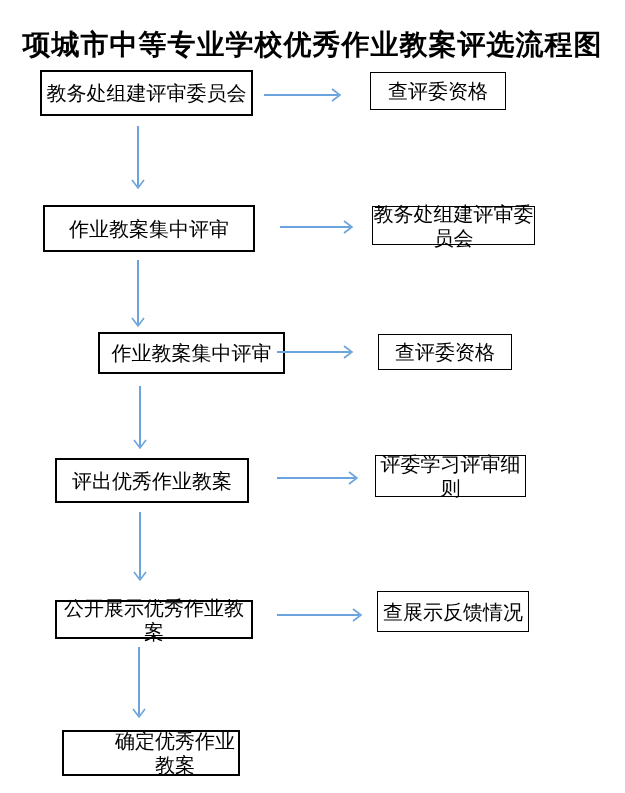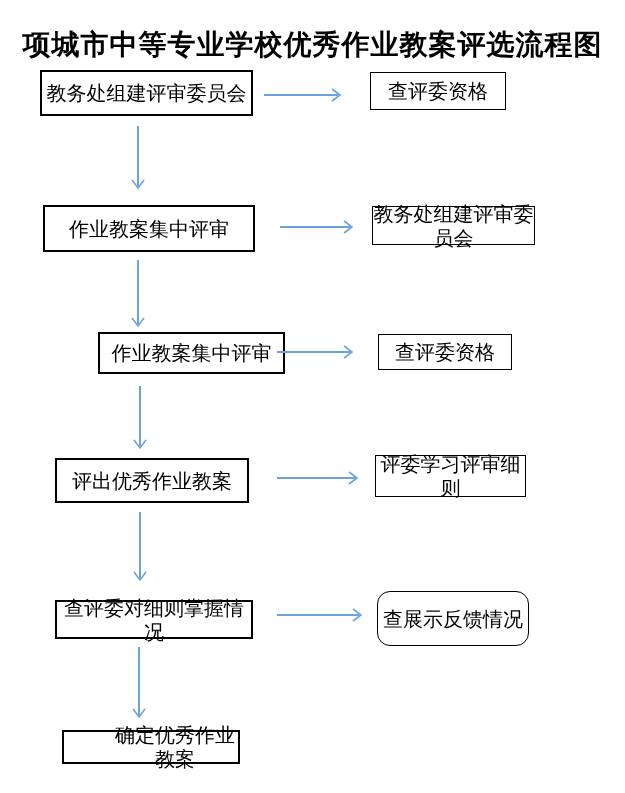--- a/index.html
+++ b/index.html
@@ -44,28 +44,28 @@
   }
   .lbox { border: 2px solid var(--color-border); }
   .rbox { border: 1px solid var(--color-border); font-size: 20px; }
 
   
   .l1 { left: 40px;  top: 70px;  width: 213px; height: 46px; }
   .l2 { left: 43px;  top: 205px; width: 212px; height: 47px; }
   .l3 { left: 62px;  top: 332px; width: 187px; height: 42px; margin-left: 36px; }
   .l4 { left: 55px;  top: 458px; width: 194px; height: 45px; }
   .l5 { left: 55px;  top: 600px; width: 198px; height: 39px; }
-  .l6 { left: 62px;  top: 730px; width: 178px; height: 34px; padding-left: 48px; }
+  .l6 { left: 62px;  top: 730px; width: 178px; height: 46px; padding-left: 48px; }
 
   
   .r1 { left: 370px; top: 72px;  width: 136px; height: 38px; }
   .r2 { left: 372px; top: 206px; width: 163px; height: 39px; }
   .r3 { left: 378px; top: 334px; width: 134px; height: 36px; }
   .r4 { left: 375px; top: 455px; width: 151px; height: 42px; }
-  .r5 { left: 377px; top: 591px; width: 152px; height: 55px; border-radius: 13px; }
+  .r5 { left: 377px; top: 591px; width: 152px; height: 41px; }
 
   .arrow { position: absolute; display: block; }
   .arrow line, .arrow polyline {
     stroke: var(--color-arrow);
     fill: none;
   }
   .arrow line { stroke-width: 2; }
   .arrow polyline { stroke-width: 1.6; }
 
   
@@ -86,21 +86,21 @@
 <body>
 
 <div class="page">
 
   <div class="title">项城市中等专业学校优秀作业教案评选流程图</div>
 
   <div class="box lbox l1">教务处组建评审委员会</div>
   <div class="box lbox l2">作业教案集中评审</div>
   <div class="box lbox l3">作业教案集中评审</div>
   <div class="box lbox l4">评出优秀作业教案</div>
-  <div class="box lbox l5">查评委对细则掌握情况</div>
+  <div class="box lbox l5">公开展示优秀作业教案</div>
   <div class="box lbox l6">确定优秀作业教案</div>
 
   <div class="box rbox r1">查评委资格</div>
   <div class="box rbox r2">教务处组建评审委员会</div>
   <div class="box rbox r3">查评委资格</div>
   <div class="box rbox r4">评委学习评审细则</div>
   <div class="box rbox r5">查展示反馈情况</div>
 
   <svg class="arrow a1" width="18" height="64">
     <line x1="9" y1="0" x2="9" y2="60"></line>

